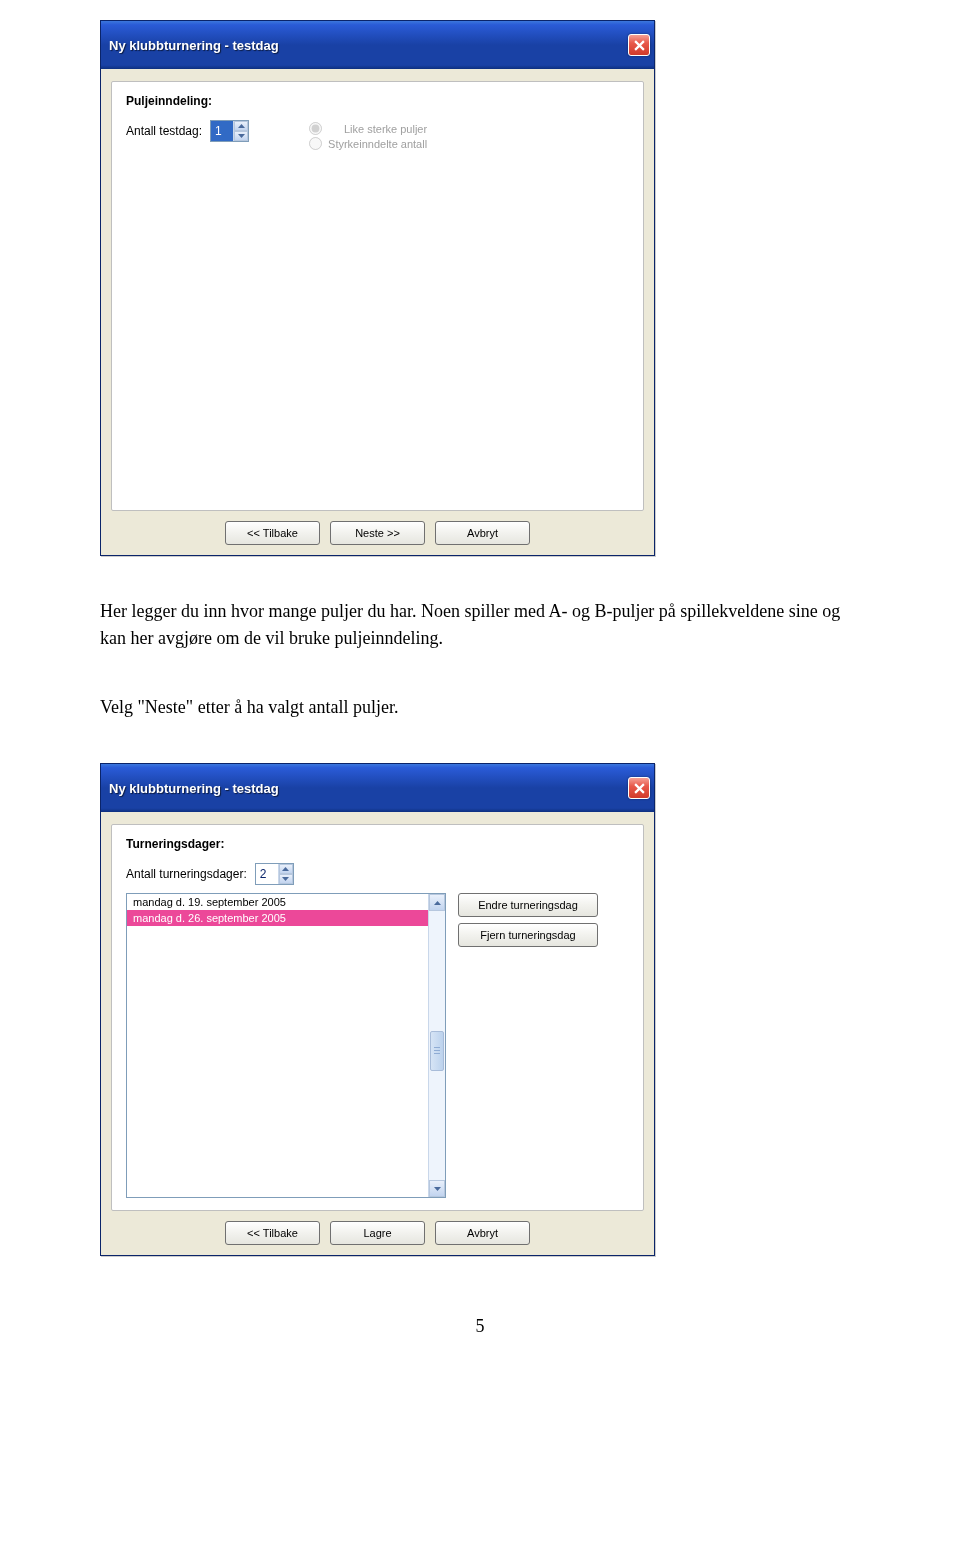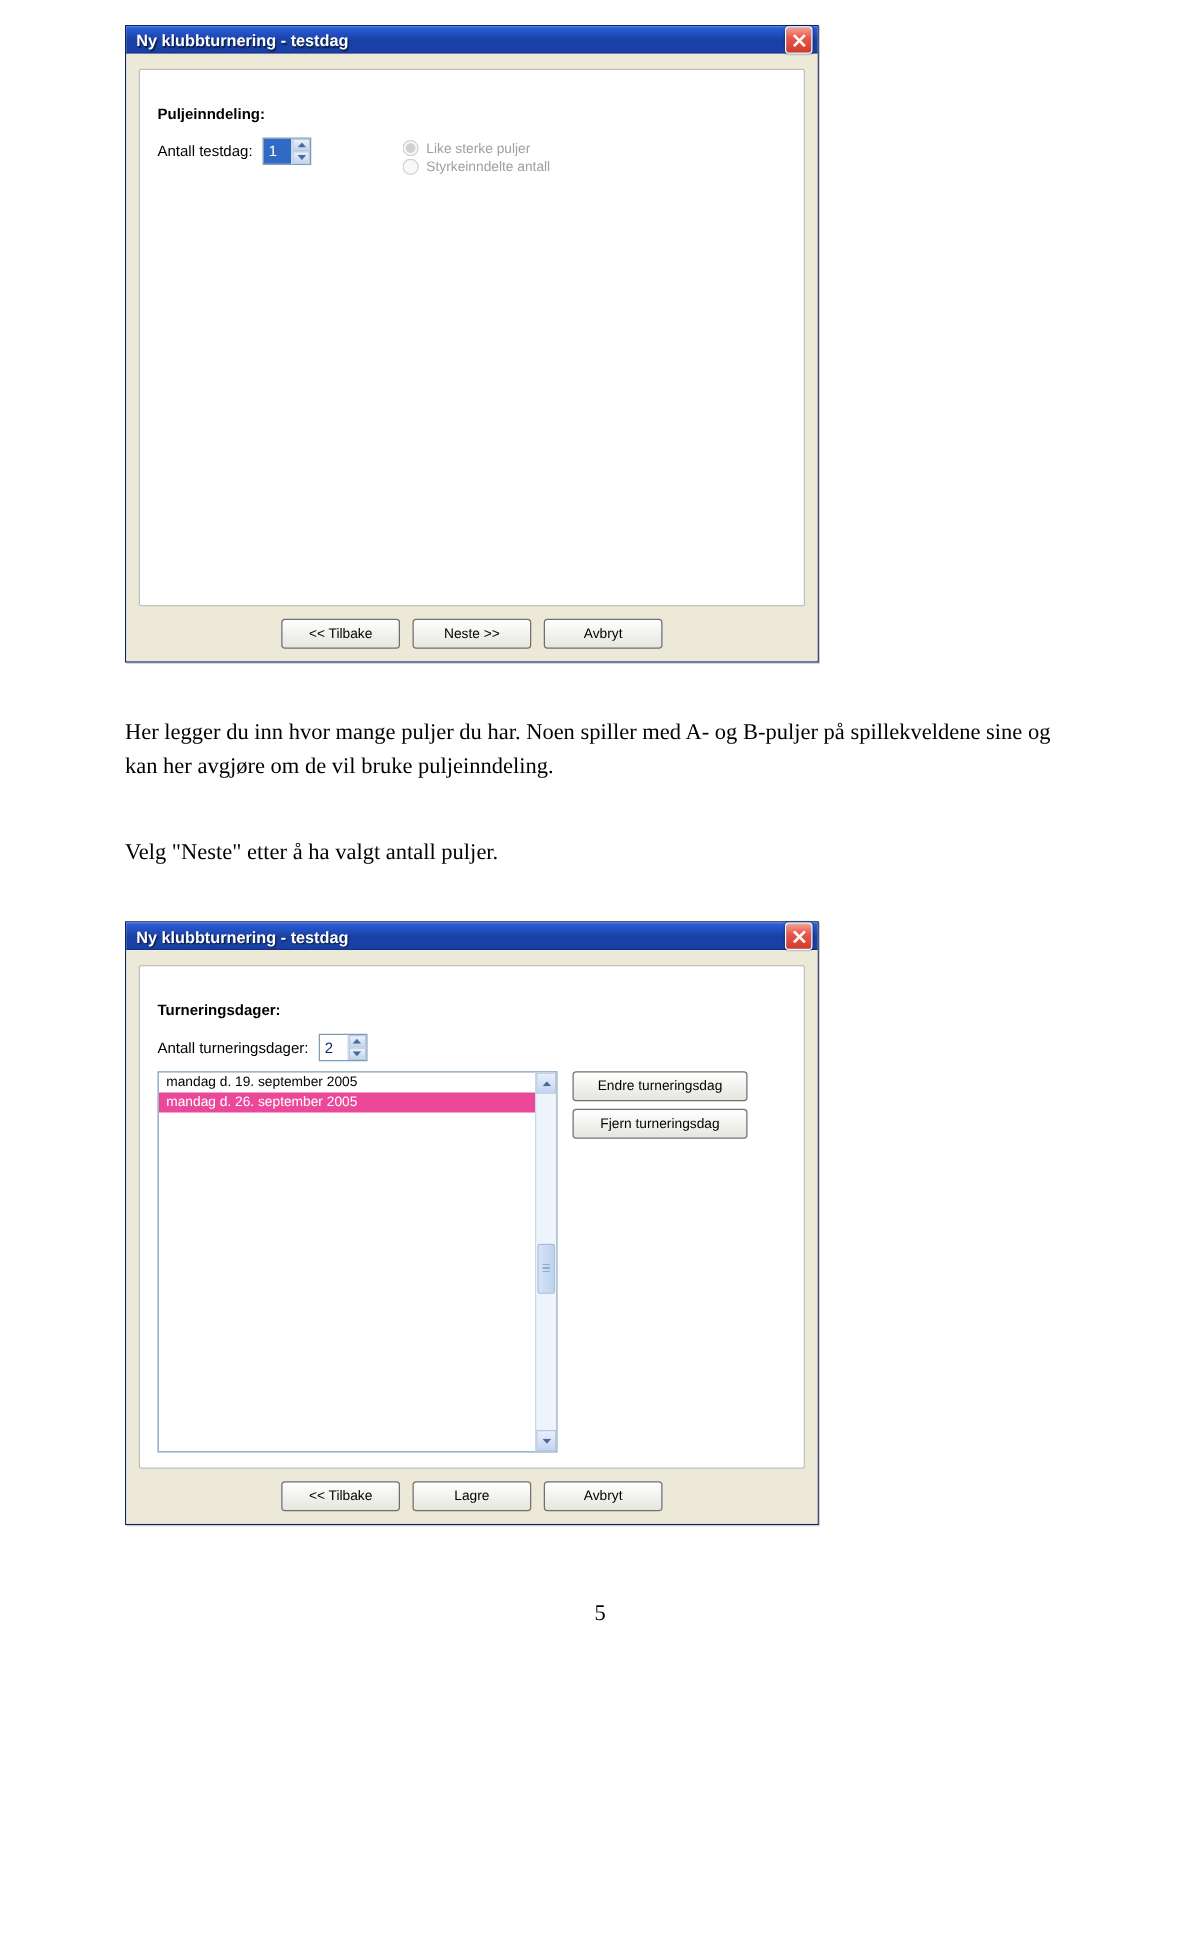--- a/index.html
+++ b/index.html
@@ -24,21 +24,21 @@
       margin-top: 60px;
     }
     
     .win {
       width: 555px;
       border: 1px solid #0a246a;
       background: #ece9d8;
       box-shadow: 1px 1px 0 rgba(0,0,0,0.2);
     }
     .titlebar {
-      height: 22px;
+      height: 48px;
       background: linear-gradient(to bottom, #3b77dd 0%, #2a5bd7 8%, #1941a5 50%, #1941a5 92%, #0d2f7f 100%);
       display: flex;
       align-items: center;
       justify-content: space-between;
       padding: 0 4px 0 8px;
     }
     .titlebar-title {
       color: #fff;
       font-weight: bold;
       font-size: 13px;
@@ -69,21 +69,20 @@
       border-radius: 2px;
       padding: 12px 14px;
       min-height: 430px;
       position: relative;
     }
     .inner-panel.short { min-height: 375px; }
     .section-title {
       font-weight: bold;
       font-size: 12px;
       margin-bottom: 12px;
-      margin-top: 16px;
     }
     .row { display: flex; align-items: flex-start; }
     .field-row { display: flex; align-items: center; }
     .field-label { font-size: 12px; margin-right: 8px; }
     
     .spinner {
       display: inline-flex;
       align-items: stretch;
       border: 1px solid #7f9db9;
       height: 22px;
@@ -110,21 +109,21 @@
       background: linear-gradient(to bottom, #e9f0fb, #c2d4ef);
       border: 1px solid #b6c7de;
       display: flex;
       align-items: center;
       justify-content: center;
       cursor: pointer;
     }
     .spin-btn svg { width: 7px; height: 4px; display: block; }
     
     .radio-group { margin-left: 60px; }
-    .radio-item { display: flex; align-items: center; margin: 2px 13px; color: #a0a0a0; }
+    .radio-item { display: flex; align-items: center; margin: 2px 0; color: #a0a0a0; justify-content: space-between; }
     .radio-item input[type=radio] { margin-right: 6px; }
     .radio-item.disabled input { accent-color: #ccc; }
     
     .btn-row {
       display: flex;
       justify-content: center;
       gap: 10px;
       margin-top: 10px;
     }
     .btn {

